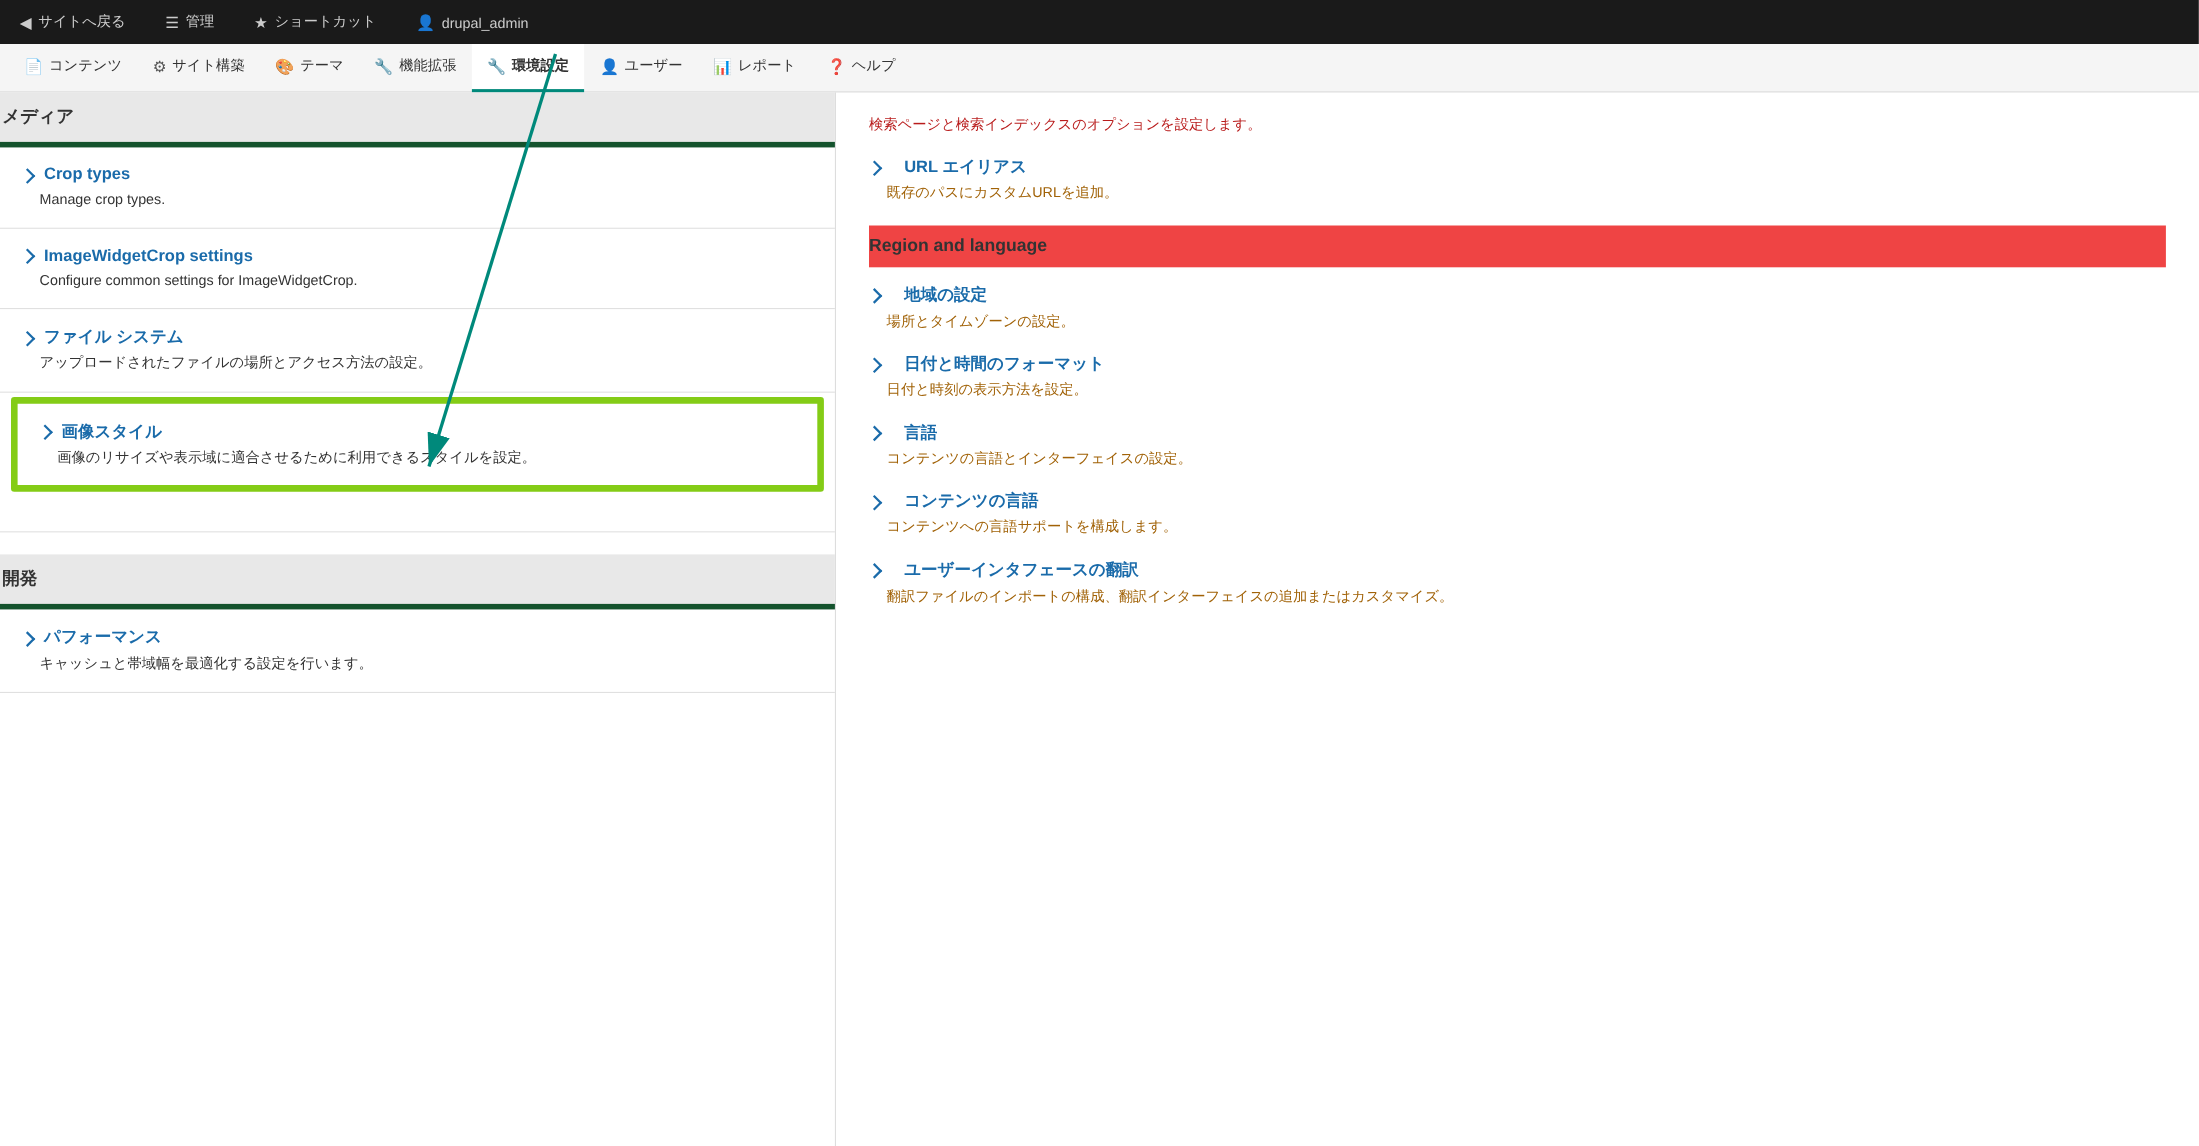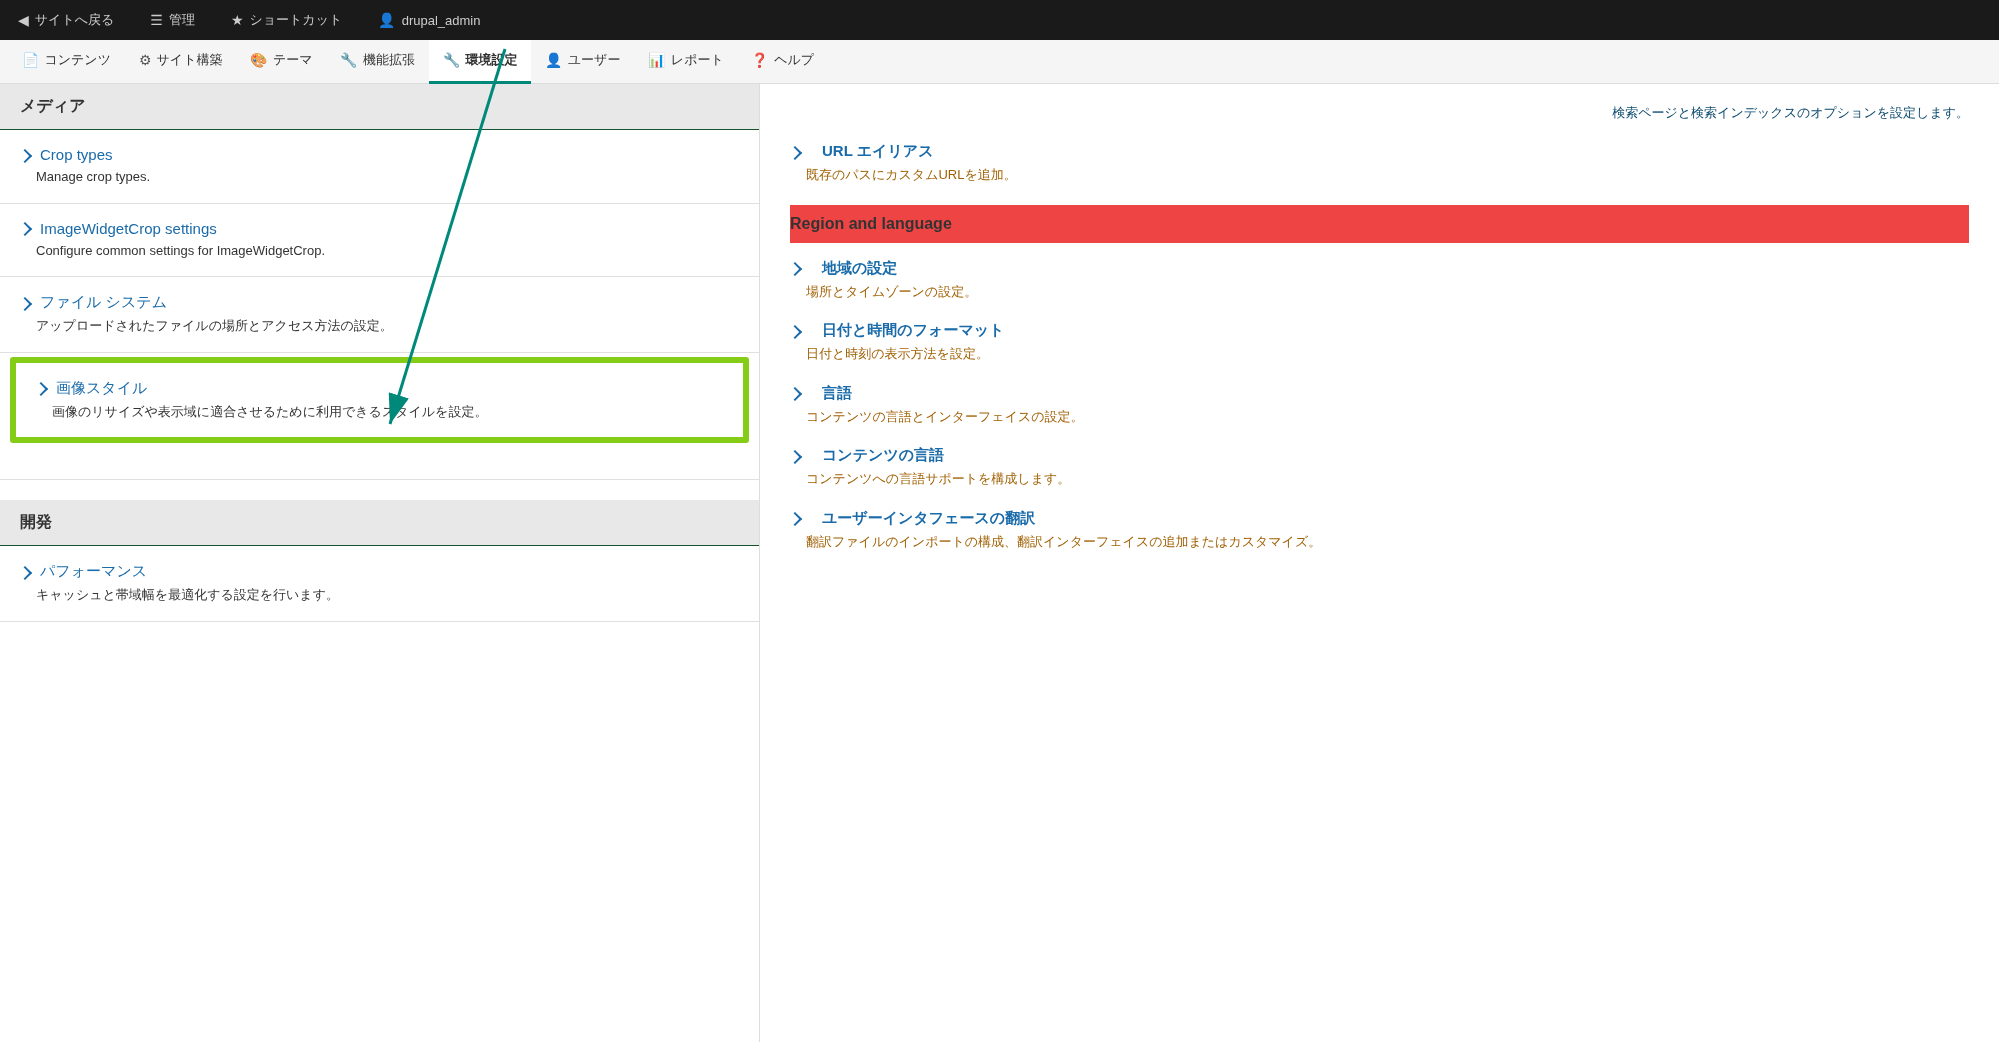--- a/index.html
+++ b/index.html
@@ -70,39 +70,39 @@
 
     
     .right-col {
       flex: 1;
       padding: 20px 30px;
     }
 
     
     .section-header {
       background: #e8e8e8;
-      padding: 12px 20px;
+      padding: 12px 2px;
       font-size: 16px;
       font-weight: bold;
       color: #333;
-      border-bottom: 1px solid #14532d;
+      border-bottom: 5px solid #14532d;
     }
 
     
     .list-item {
       padding: 16px 20px;
       border-bottom: 1px solid #e0e0e0;
     }
     .list-item-title {
       display: flex;
       align-items: center;
       gap: 6px;
       color: #1a6baa;
       font-size: 15px;
-      font-weight: normal;
+      font-weight: bold;
       margin-bottom: 4px;
       cursor: pointer;
       text-decoration: none;
     }
     .list-item-desc {
       color: #333;
       font-size: 13px;
       line-height: 1.5;
       padding-left: 16px;
     }
@@ -152,24 +152,23 @@
       background: #ef4444;
       padding: 10px 0;
       font-size: 16px;
       font-weight: bold;
       color: #333;
       margin: 10px 0 16px 0;
     }
 
     
     .right-top-desc {
-      color: #0c4a6e;
+      color: #b91c1c;
       font-size: 13px;
       margin-bottom: 20px;
-      text-align: right;
     }
 
     
     .page-wrapper {
       position: relative;
     }
     .arrow-svg {
       position: absolute;
       top: 44px;
       left: 0;

